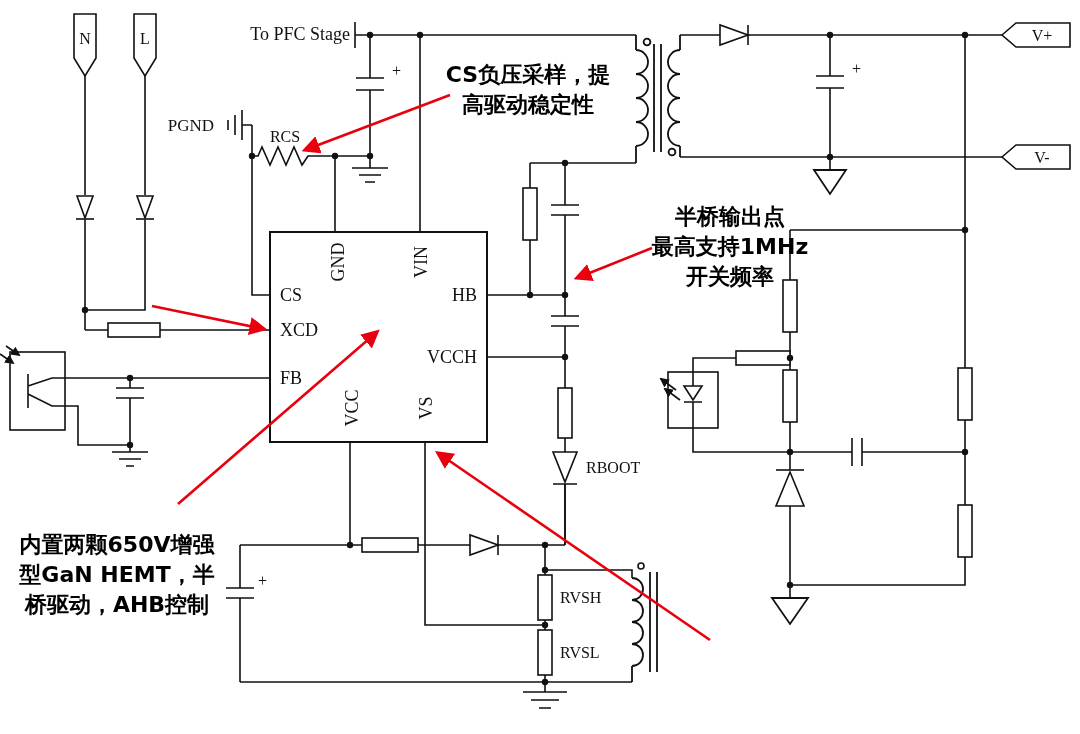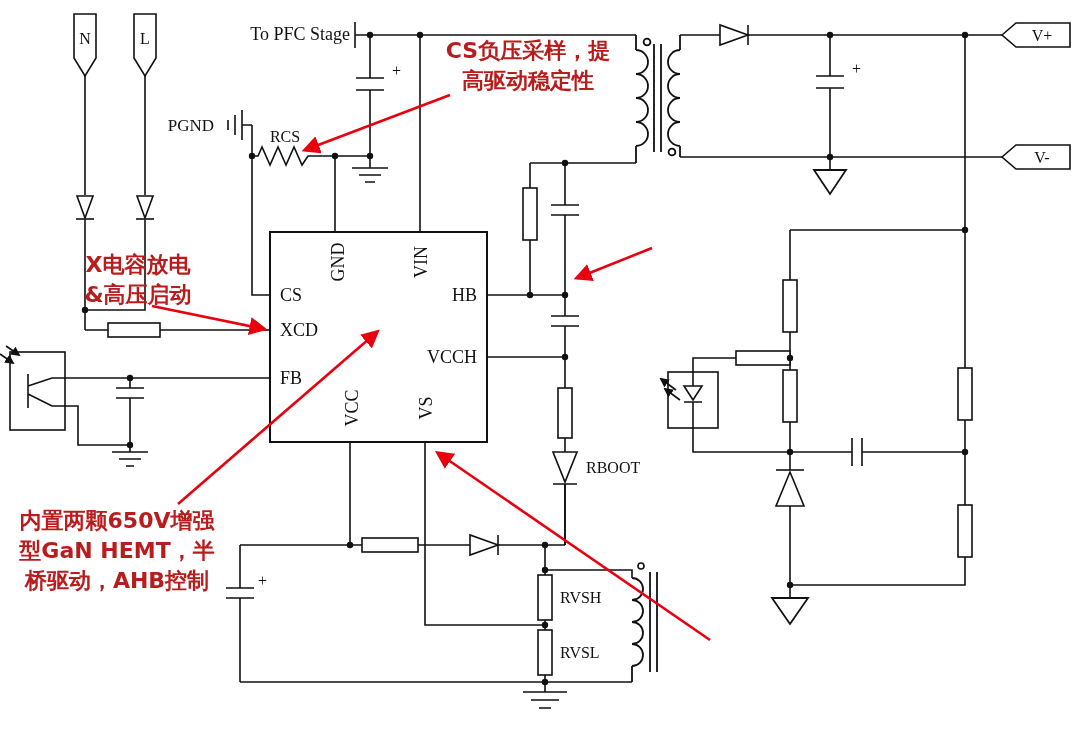--- a/index.html
+++ b/index.html
@@ -1,21 +1,21 @@
 <!DOCTYPE html>
 <html><head>
 <meta charset="utf-8">
 <style>
   html,body{margin:0;padding:0;background:#ffffff;}
   #stage{position:relative;width:1080px;height:734px;background:#ffffff;overflow:hidden;
          font-family:"DejaVu Sans",sans-serif;}
   #schematic{position:absolute;left:0;top:0;}
-  .red-note{position:absolute;color:#b91c1c;font-family:"DejaVu Sans",sans-serif;
+  .red-note{position:absolute;color:#000000;font-family:"DejaVu Sans",sans-serif;
             font-size:22px;line-height:30px;font-weight:600;text-align:center;
-            white-space:pre-line;pointer-events:none;}
+            white-space:pre-line;pointer-events:none;margin-top:24px;}
   svg text{font-family:"Liberation Serif","DejaVu Serif",serif;fill:#111111;}
 </style>
 </head>
 <body>
 
 <div id="stage">
 
 <svg id="schematic" width="1080" height="734" viewBox="0 0 1080 734">
   <defs>
     <marker id="redArrow" viewBox="0 0 10 10" refX="8" refY="5" markerWidth="7" markerHeight="7" orient="auto">
@@ -199,19 +199,20 @@
     <path d="M450,95 L305,150" marker-end="url(#redArrow)"></path>
     <path d="M652,248 L577,278" marker-end="url(#redArrow)"></path>
     <path d="M152,306 L264,329" marker-end="url(#redArrow)"></path>
     <path d="M178,504 L377,332" marker-end="url(#redArrow)"></path>
     <path d="M710,640 L438,453" marker-end="url(#redArrow)"></path>
   </g>
 </svg>
 
 <div class="red-note" style="left:428px;top:36px;width:200px;">CS负压采样，提
 高驱动稳定性</div>
-<div class="red-note" style="left:78px;top:250px;width:120px;">X电容放电
-&amp;高压启动</div>
+<div class="red-note" style="left:635px;top:178px;width:190px;">半桥输出点
+最高支持1MHz
+开关频率</div>
 <div class="red-note" style="left:8px;top:506px;width:218px;">内置两颗650V增强
 型GaN HEMT，半
 桥驱动，AHB控制</div>
 
 </div>
 
 </body></html>

